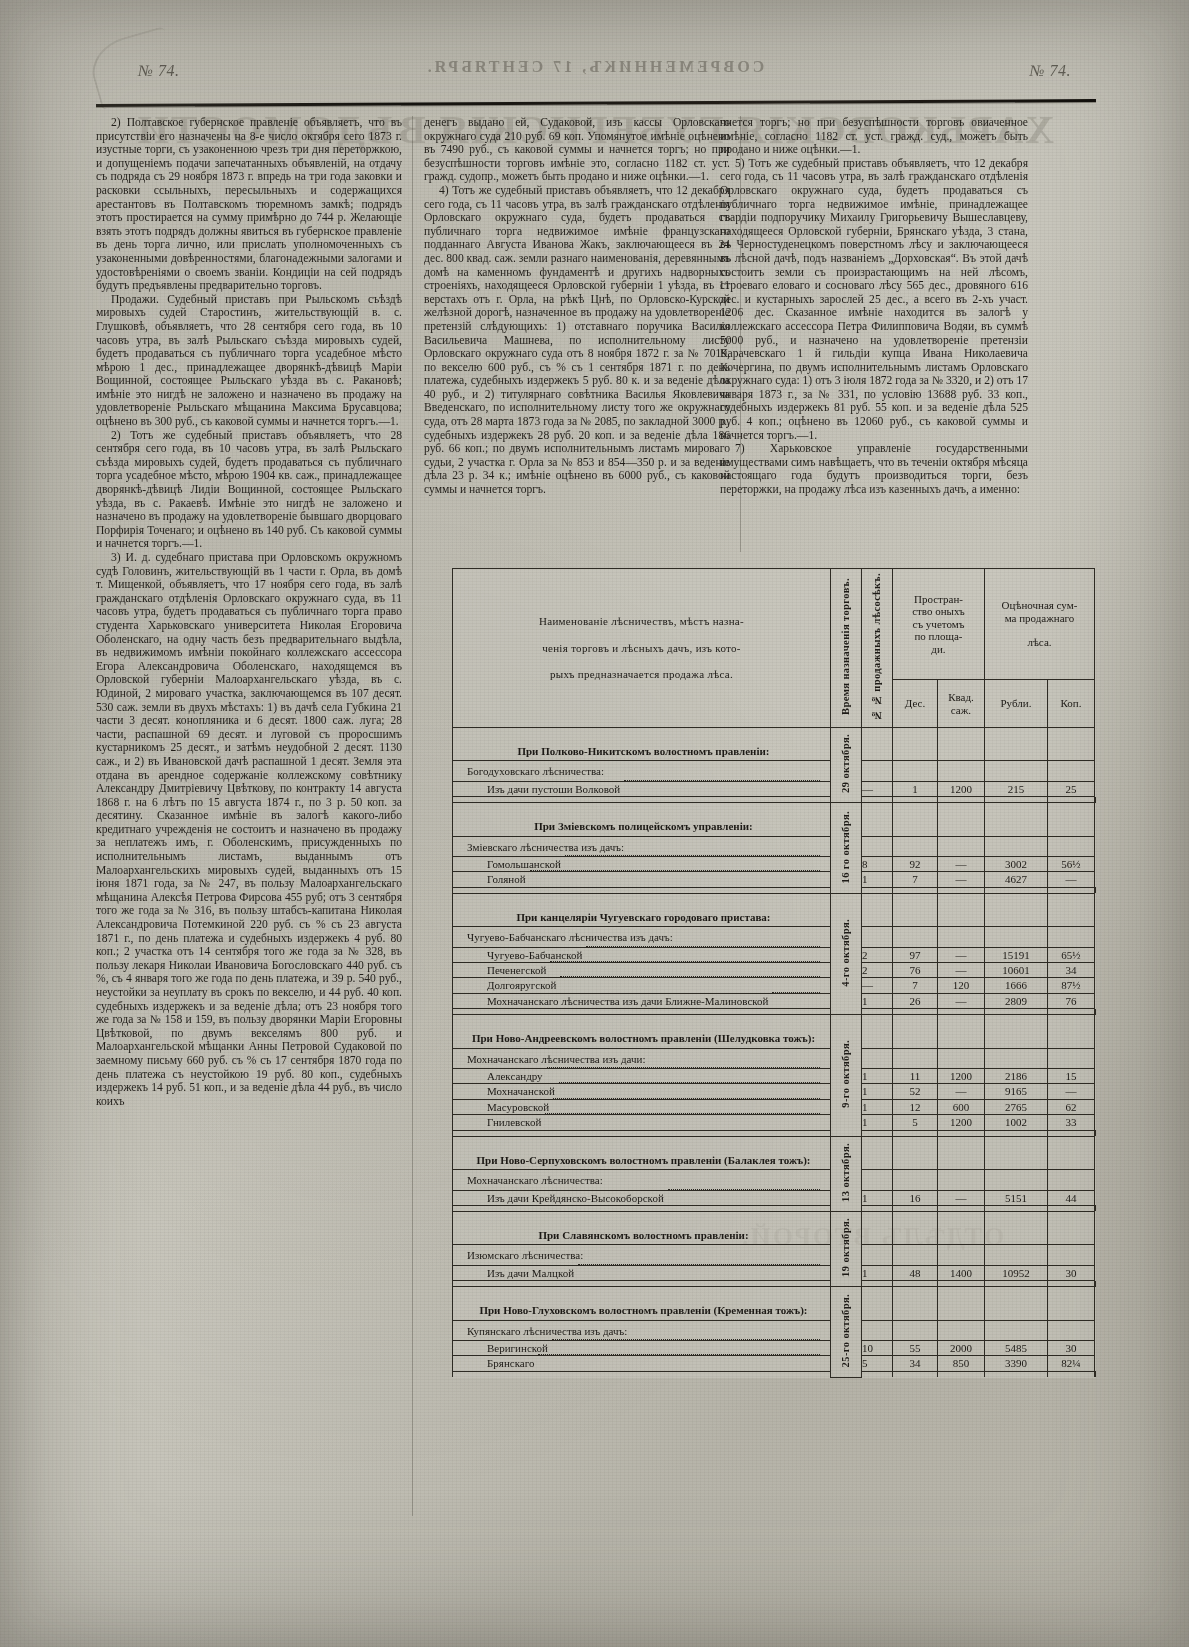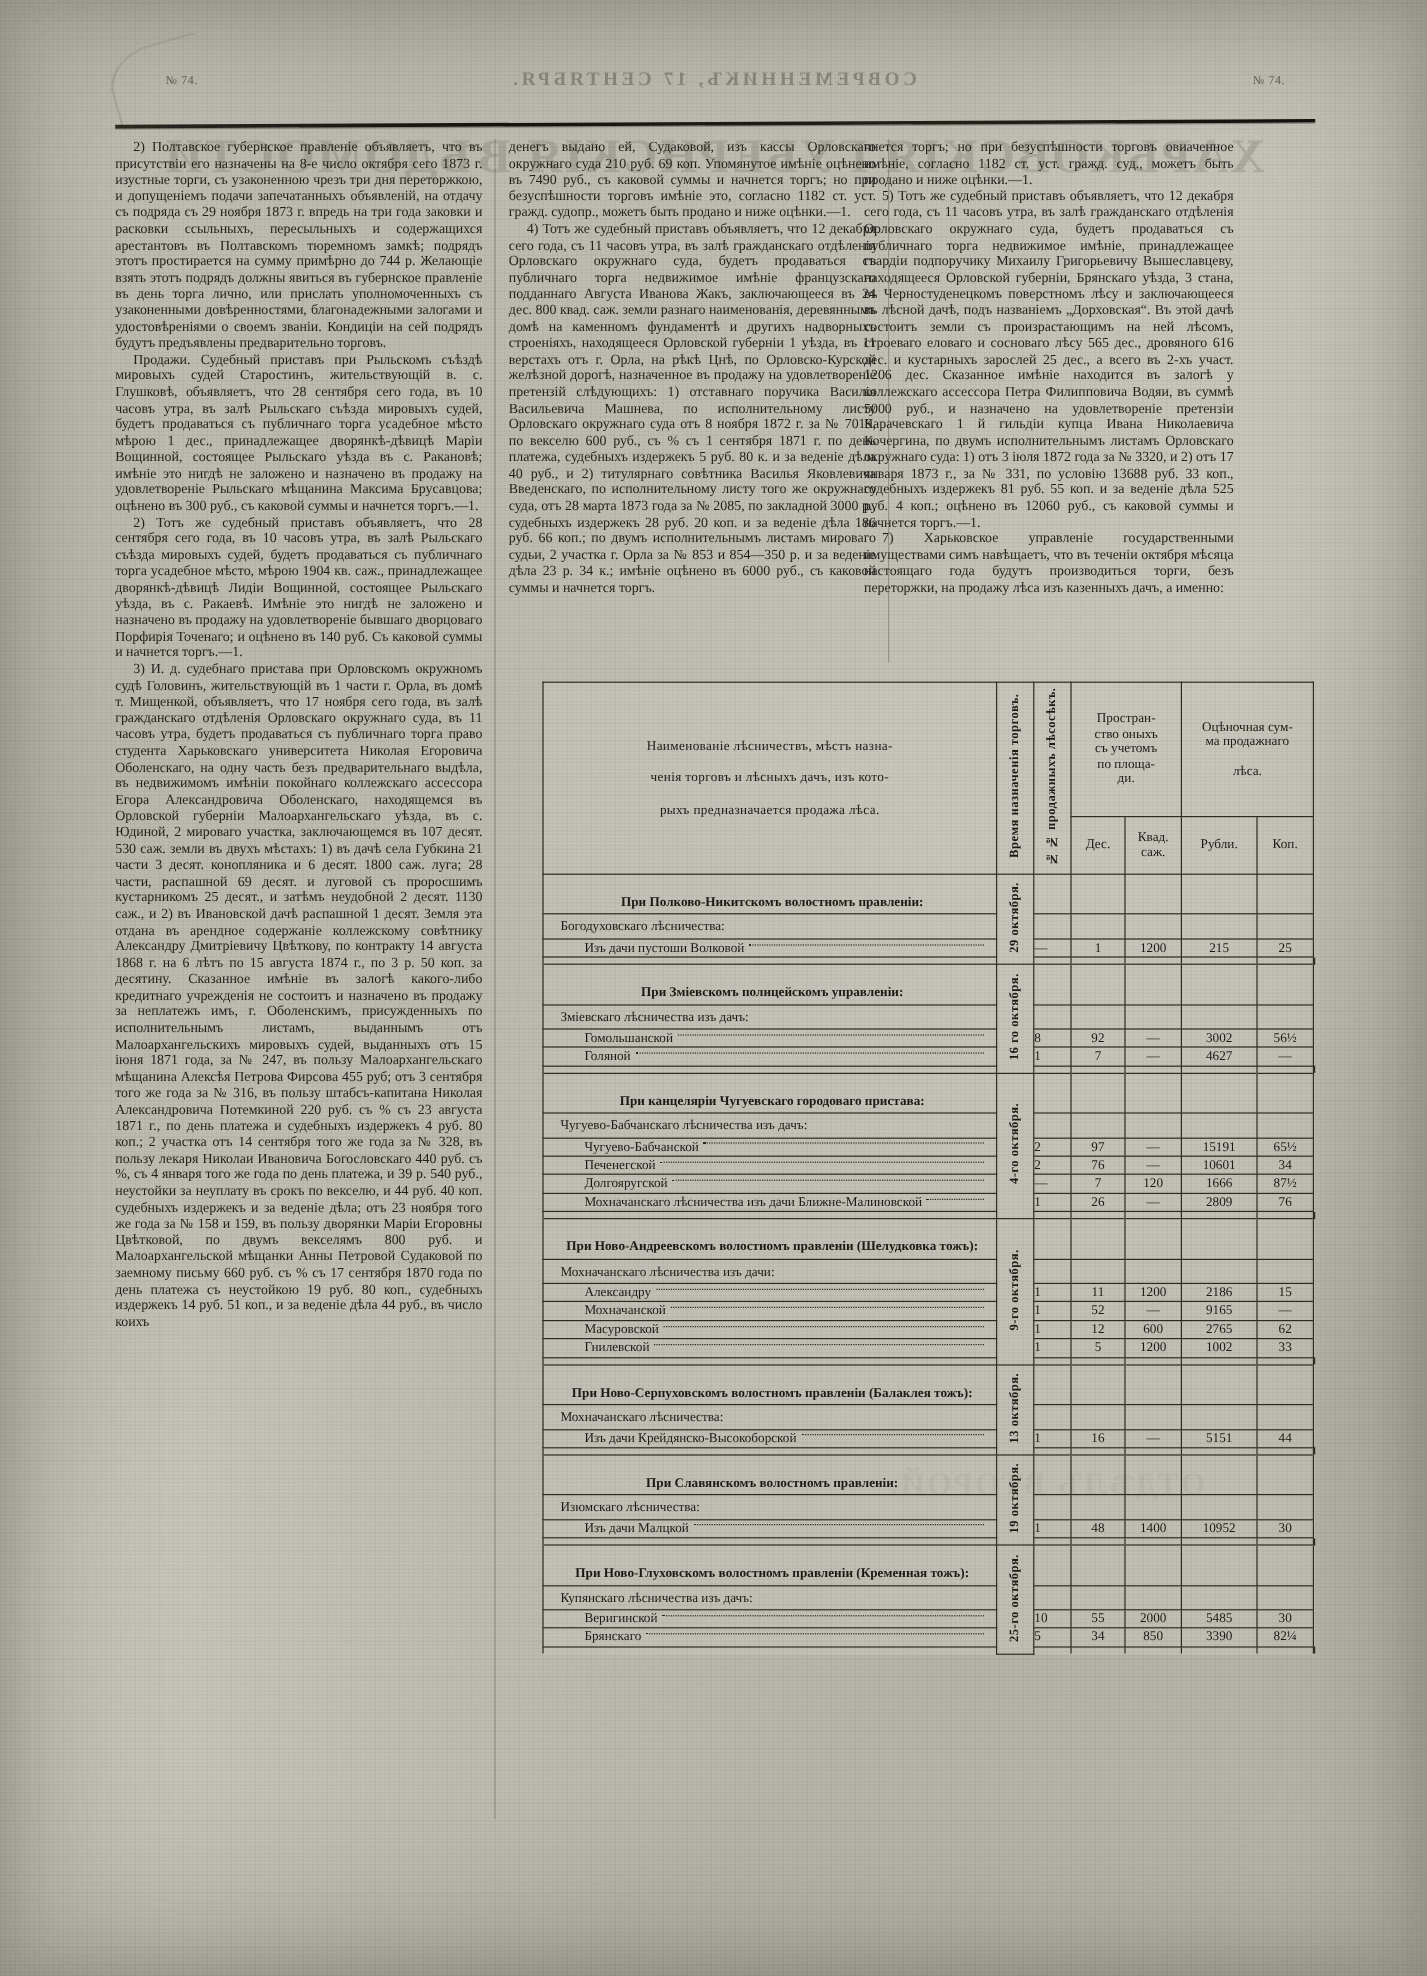--- a/index.html
+++ b/index.html
@@ -25,21 +25,21 @@
     mix-blend-mode:multiply;opacity:.85;
   }
   #vign{
     position:absolute;inset:0;pointer-events:none;z-index:41;
     box-shadow:inset 0 0 120px 24px rgba(70,66,56,.30), inset 0 0 40px 6px rgba(60,56,48,.16);
   }
 
   
   #masthead{position:absolute;left:0;top:0;width:1189px;height:100px;z-index:5;}
   .mh-folio{
-    position:absolute;top:62px;font-size:10px;color:#3a372f;letter-spacing:.5px;opacity:.72;
+    position:absolute;top:62px;font-size:16px;color:#3a372f;letter-spacing:.5px;opacity:.72;font-style:italic;
   }
   .mh-left{left:138px;}
   .mh-right{right:118px;}
   .mh-title{
     position:absolute;left:0;right:0;top:58px;text-align:center;
     font-size:16px;letter-spacing:3px;color:#4a463d;opacity:.42;
     transform:scaleX(-1);
     font-weight:bold;
   }
   #rule-top{
@@ -109,21 +109,21 @@
   .c-name{padding:1px 6px 1px 10px !important;}
   .c-time{width:30px;}
   .c-num{width:30px;}
   .c-des{width:42px;text-align:center;}
   .c-saj{width:44px;text-align:center;}
   .c-rub{width:60px;text-align:center;}
   .c-kop{width:44px;text-align:center;}
 
   .hdg{text-align:center;font-weight:bold;display:block;padding:4px 4px 2px;margin-top:12px;}
   .sub{display:block;padding:3px 4px 2px;}
-  .leader{display:flex;align-items:center;padding-left:24px;}
+  .leader{display:flex;align-items:flex-start;padding-left:24px;}
   .leader .nm{white-space:nowrap;}
   .leader .dots{
     flex:1;margin:0 4px;border-bottom:1.5px dotted #2a2721;transform:translateY(-3px);
   }
   .timecell{text-align:center;}
   .timecell .vert{font-size:10.5px;}
   .rowspacer{height:6px;}
 
   
   .tghost{position:absolute;z-index:19;transform:scaleX(-1);color:#6e6a5e;opacity:.22;font-size:26px;font-weight:bold;letter-spacing:2px;}

